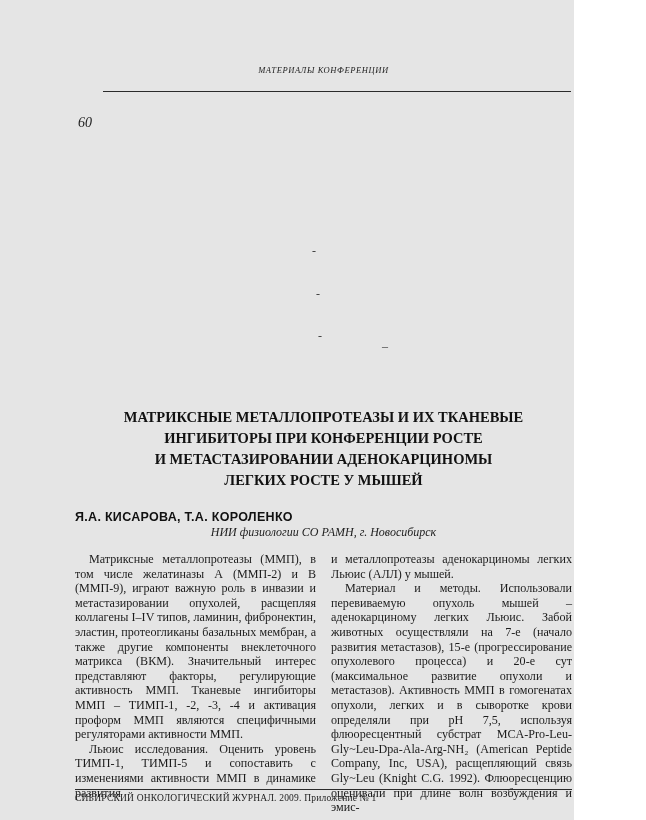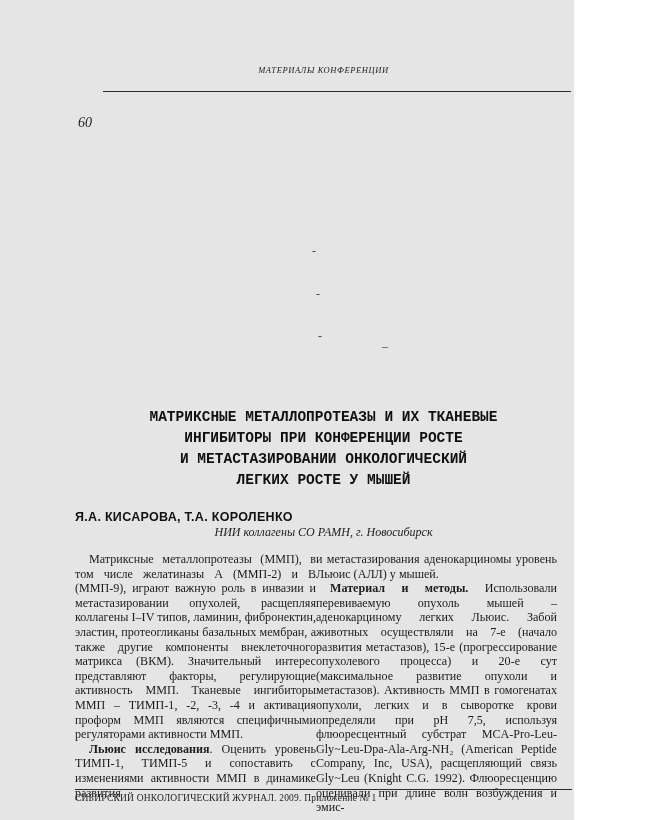--- a/index.html
+++ b/index.html
@@ -33,21 +33,21 @@
   }
   .stray {
     position:absolute;
     font-size:12px;
     color:#3a3a3a;
     line-height:12px;
   }
   .title {
     position:absolute; top:407px; left:75px; width:497px;
     text-align:center;
-    font-family:Liberation Mono, monospace;
+    font-family:Liberation Serif, serif;
     font-weight:bold;
     font-size:14.5px;
     line-height:21px;
     color:#111;
   }
   .authors {
     position:absolute; top:510px; left:75px; width:497px;
     text-align:left;
     font-family:"Liberation Sans", sans-serif;
     font-weight:bold;
@@ -58,30 +58,31 @@
   .affiliation {
     position:absolute; top:525px; left:75px; width:497px;
     text-align:center;
     font-style:italic;
     font-size:12px;
     color:#222;
   }
   .columns {
     position:absolute; top:552px; left:75px; width:497px;
     display:flex;
+    gap:15px;
   }
   .col {
     width:241px;
     font-size:12.1px;
     line-height:14.6px;
     text-align:justify;
     color:#1c1c1c;
   }
   .col p.indent { text-indent:14px; }
-  .col b { font-weight:bold; }
+  .col b { font-weight:normal; }
   .foot-rule {
     position:absolute; top:789px; left:75px; width:497px;
     border-top:1px solid #2b2b2b;
   }
   .footer-text {
     position:absolute; top:793px; left:75px; width:497px;
     font-size:9.5px;
     letter-spacing:0.2px;
     color:#222;
   }
@@ -97,34 +98,34 @@
 
   <span class="stray" style="top:245px; left:312px;">-</span>
   <span class="stray" style="top:288px; left:316px;">-</span>
   <span class="stray" style="top:330px; left:318px;">-</span>
   <span class="stray" style="top:340px; left:382px;">–</span>
   <span class="stray" style="top:360px; left:587px;">-</span>
 
   <h1 class="title">
     <span>МАТРИКСНЫЕ МЕТАЛЛОПРОТЕАЗЫ И ИХ ТКАНЕВЫЕ</span><br>
     <span>ИНГИБИТОРЫ ПРИ КОНФЕРЕНЦИИ РОСТЕ</span><br>
-    <span>И МЕТАСТАЗИРОВАНИИ ОНКОЛОГИЧЕСКИЙ</span><br>
+    <span>И МЕТАСТАЗИРОВАНИИ АДЕНОКАРЦИНОМЫ</span><br>
     <span>ЛЕГКИХ РОСТЕ У МЫШЕЙ</span>
   </h1>
 
   <div class="authors">Я.А. КИСАРОВА, Т.А. КОРОЛЕНКО</div>
-  <div class="affiliation">НИИ коллагены СО РАМН, г. Новосибирск</div>
+  <div class="affiliation">НИИ физиологии СО РАМН, г. Новосибирск</div>
 
   <div class="columns">
     <div class="col">
       <p class="indent"><span>Матриксные металлопротеазы (ММП), в том числе желатиназы А (ММП-2) и В (ММП-9), играют важную роль в инвазии и метастазировании опухолей, расщепляя коллагены I–IV типов, ламинин, фибронектин, эластин, протеогликаны базальных мембран, а также другие компоненты внеклеточного матрикса (ВКМ). Значительный интерес представляют факторы, регулирующие активность ММП. Тканевые ингибиторы ММП – ТИМП-1, -2, -3, -4 и активация проформ ММП являются специфичными регуляторами активности ММП.</span></p>
       <p class="indent"><b>Льюис исследования</b><span>. Оценить уровень ТИМП-1, ТИМП-5 и сопоставить с изменениями активности ММП в динамике развития</span></p>
     </div>
     <div class="col">
-      <p><span>и метастазирования аденокарциномы уровень Льюис (АЛЛ) у мышей.</span></p>
+      <p><span>и металлопротеазы аденокарциномы легких Льюис (АЛЛ) у мышей.</span></p>
       <p class="indent"><b>Материал и методы.</b><span> Использовали перевиваемую опухоль мышей – аденокарциному легких Льюис. Забой животных осуществляли на 7-е (начало развития метастазов), 15-е (прогрессирование опухолевого процесса) и 20-е сут (максимальное развитие опухоли и метастазов). Активность ММП в гомогенатах опухоли, легких и в сыворотке крови определяли при pH 7,5, используя флюоресцентный субстрат MCA-Pro-Leu-Gly~Leu-Dpa-Ala-Arg-NH₂ (American Peptide Company, Inc, USA), расщепляющий связь Gly~Leu (Knight C.G. 1992). Флюоресценцию оценивали при длине волн возбуждения и эмис-</span></p>
     </div>
   </div>
 
   <div class="foot-rule"></div>
   <div class="footer-text">СИБИРСКИЙ ОНКОЛОГИЧЕСКИЙ ЖУРНАЛ. 2009. Приложение № 1</div>
 
 </div>
 
 </body></html>

